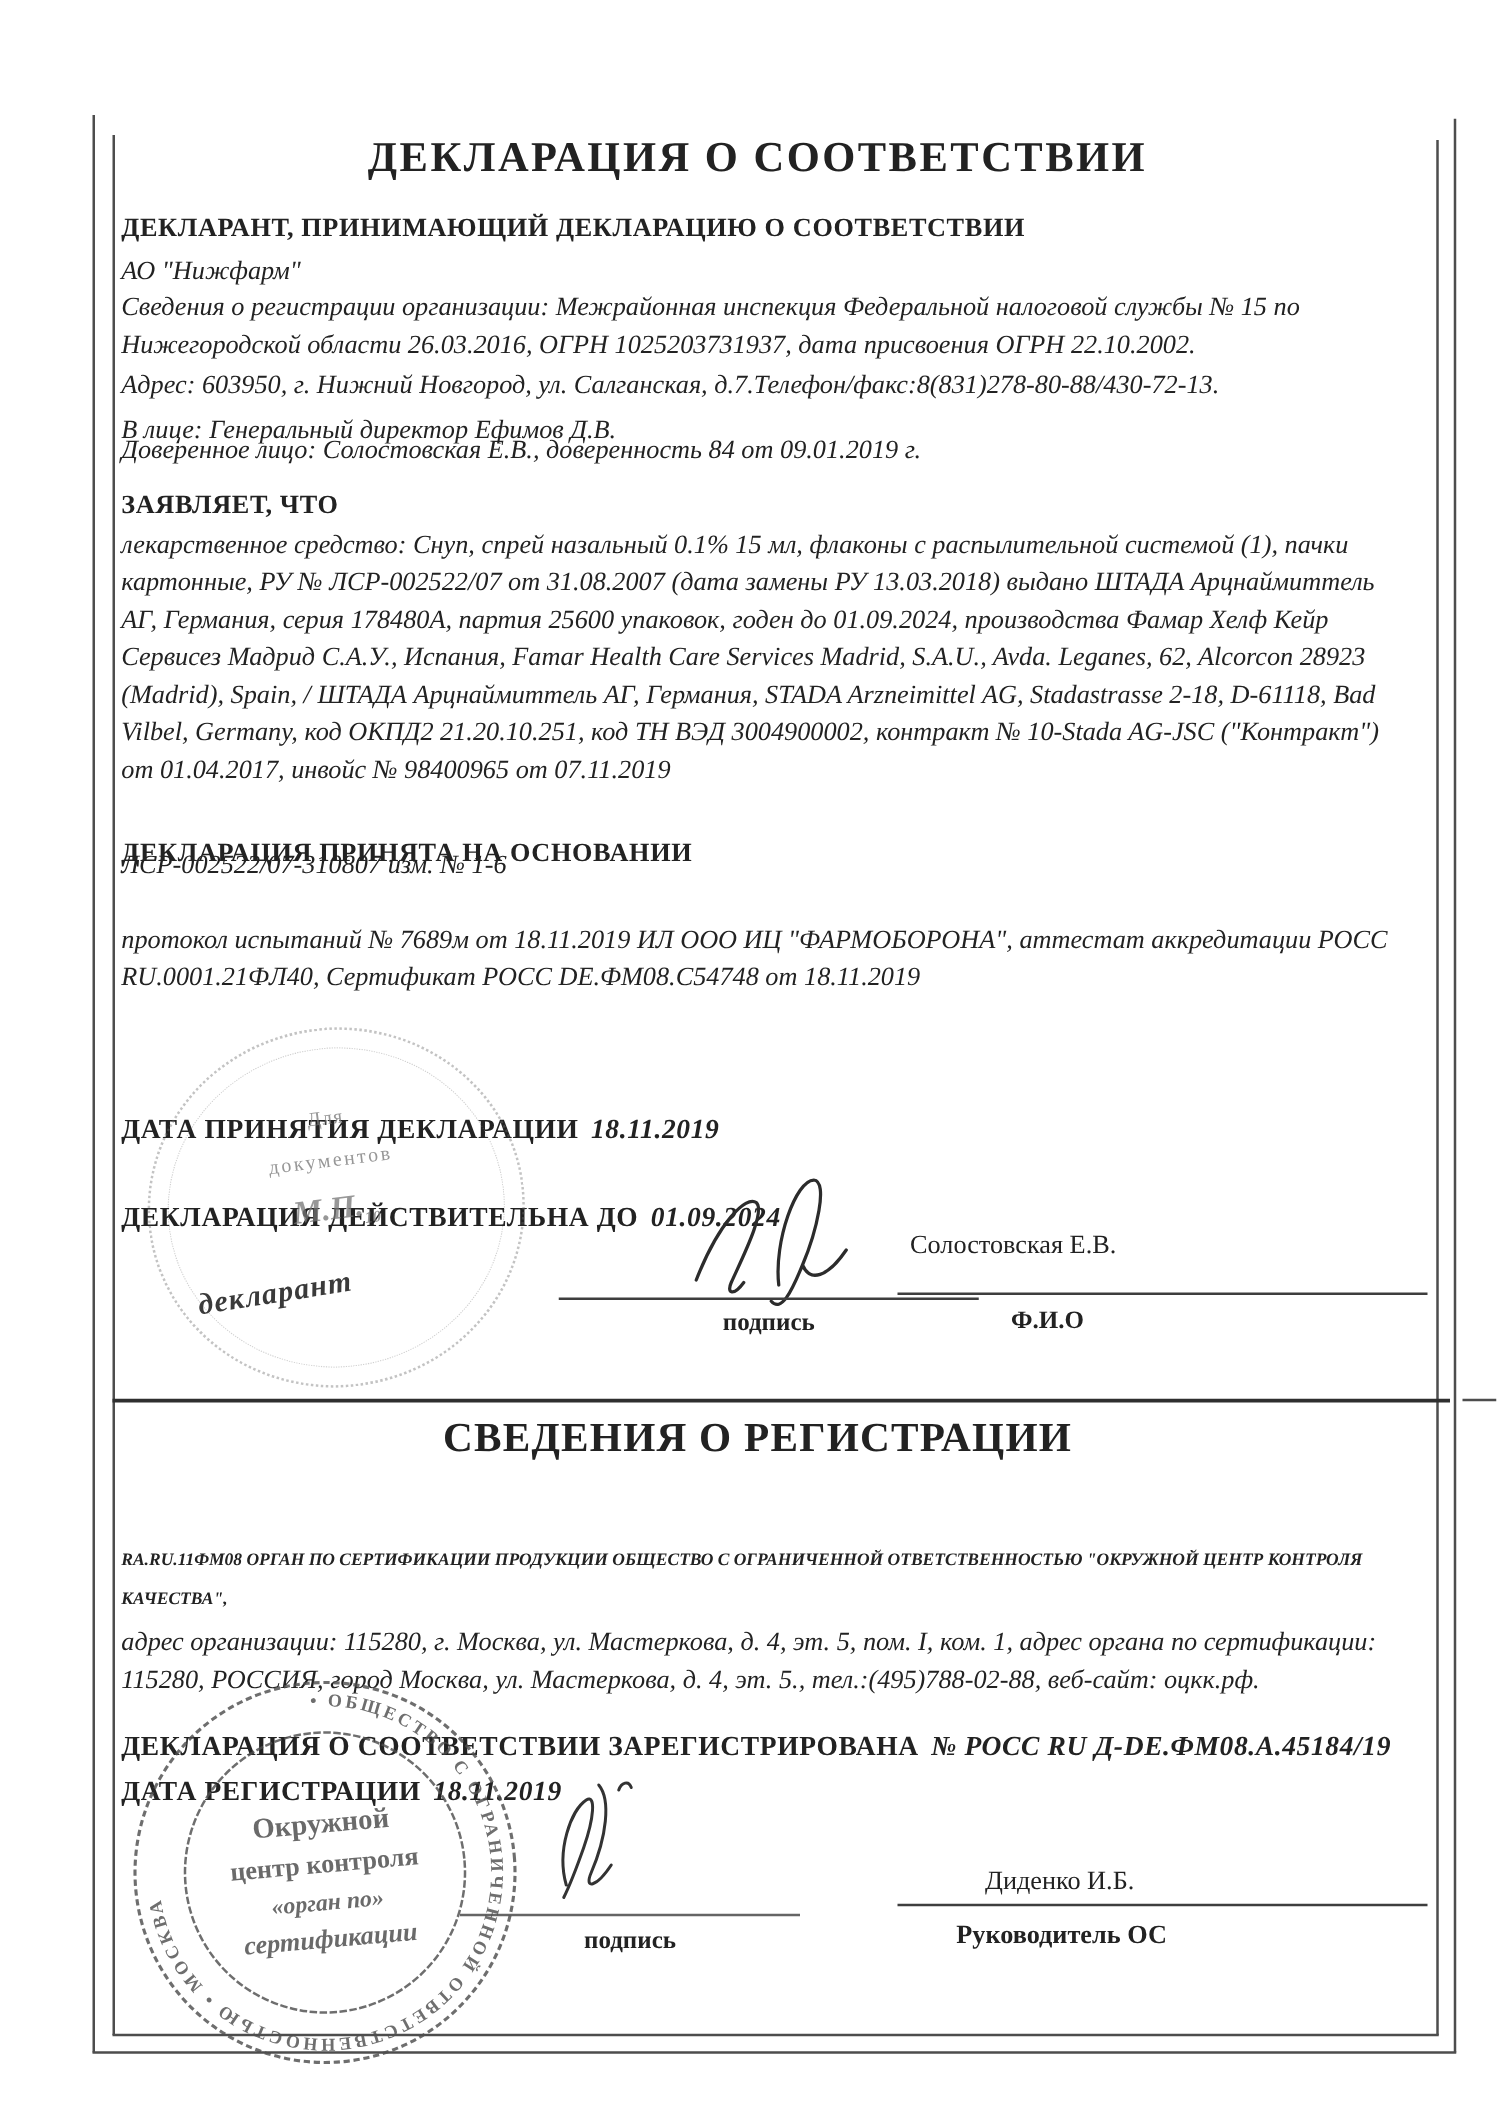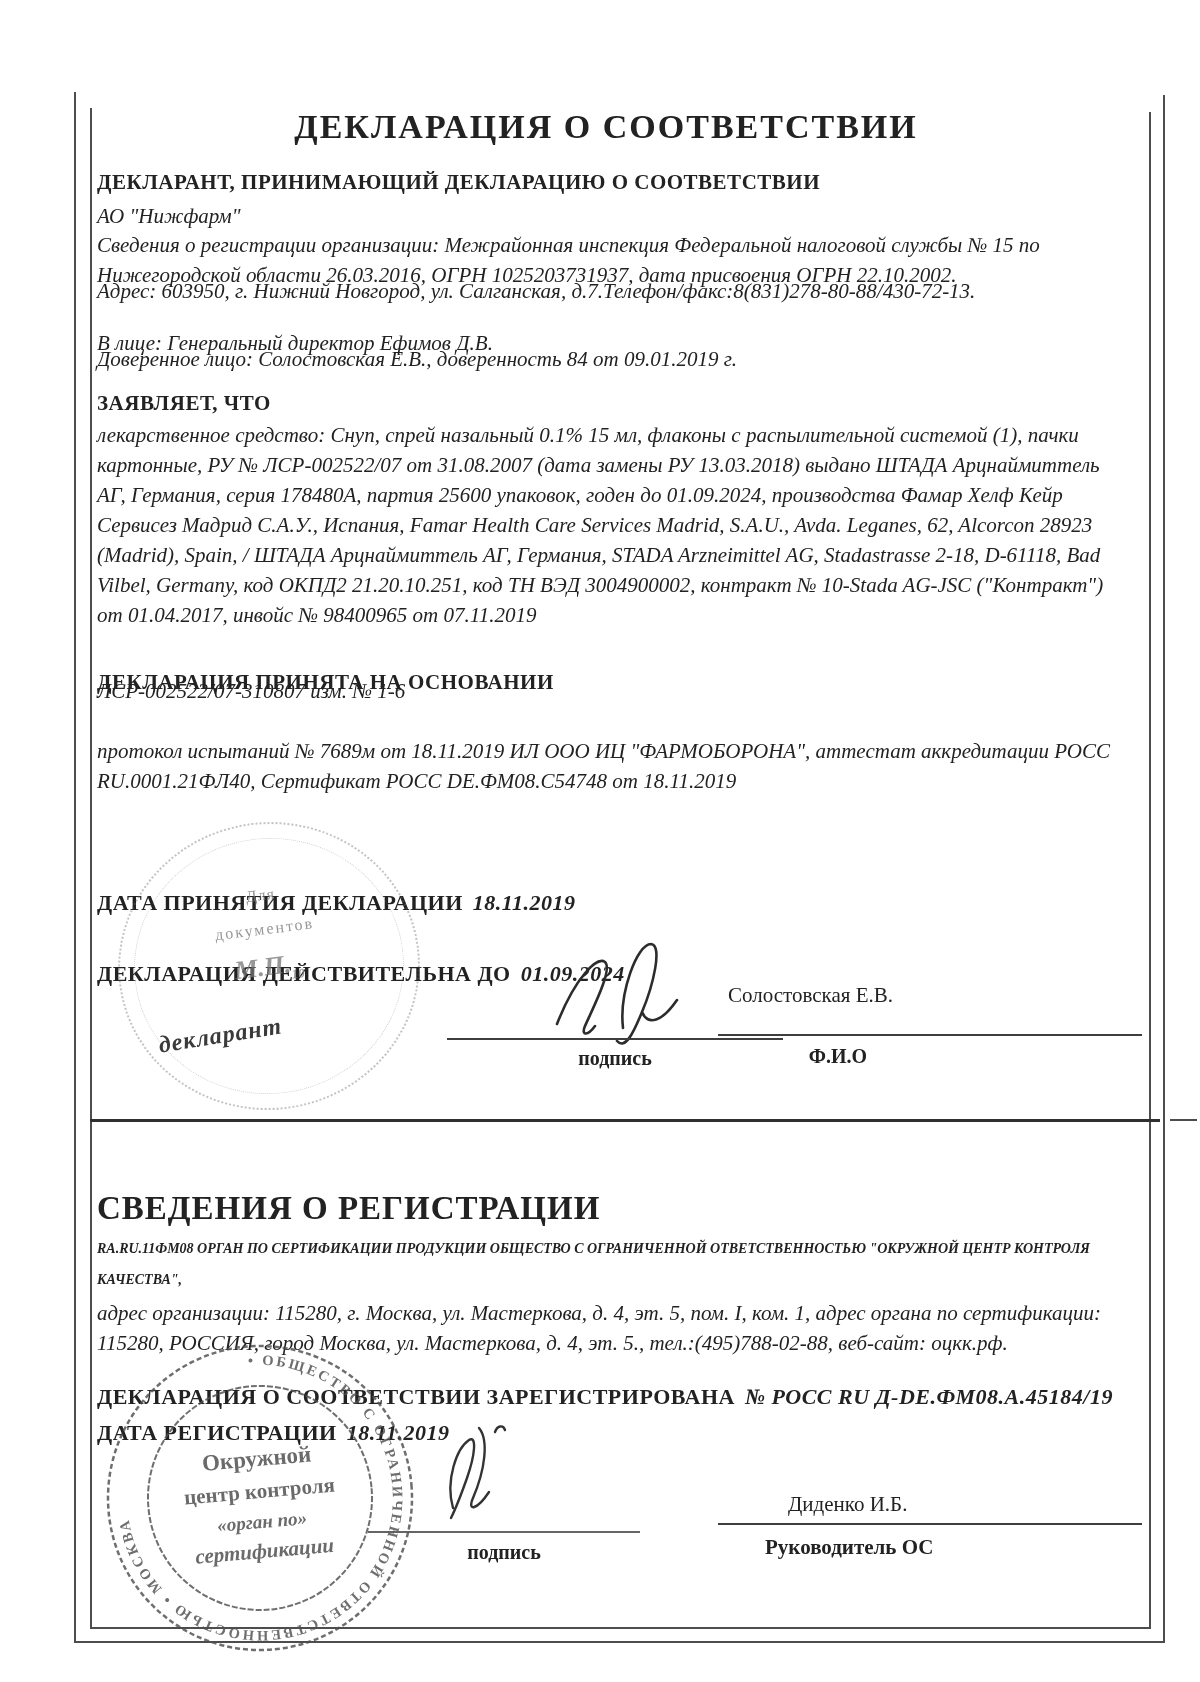--- a/index.html
+++ b/index.html
@@ -5,21 +5,21 @@
   html,body{margin:0;padding:0;background:#ffffff;}
   .page{position:relative;width:1200px;height:1682px;background:#fff;overflow:hidden;
         font-family:"Liberation Serif","DejaVu Serif",serif;color:var(--ink,#222);}
   .abs{position:absolute;}
   .vline{position:absolute;width:2px;background:#4d4d4d;}
   .hline{position:absolute;height:2px;background:#4d4d4d;}
   .rule{position:absolute;height:2px;background:#3e3e3e;}
   .rule.faded{opacity:.8;}
   .content{left:97px;width:1018px;}
   .doc-title{top:108px;text-align:center;font-size:34px;font-weight:bold;letter-spacing:2px;}
-  .sec-title{top:1190px;text-align:left;font-size:33px;font-weight:bold;letter-spacing:1px;}
+  .sec-title{top:1133px;text-align:center;font-size:33px;font-weight:bold;letter-spacing:1px;}
   .h-bold{font-size:21px;font-weight:bold;letter-spacing:.5px;}
   .ital{font-style:italic;font-size:21px;line-height:30px;}
   .bold-ital{font-style:italic;font-weight:bold;}
   .date-line{font-size:22px;font-weight:bold;letter-spacing:.5px;}
   .date-line .val{font-style:italic;margin-left:10px;font-weight:bold;}
   .sign-label{font-size:20px;font-weight:bold;text-align:center;}
   .fio-name{font-size:21px;}
   
   .stamp1{left:118px;top:822px;width:302px;height:288px;border:2px dotted rgba(110,110,110,.55);
           border-radius:50%;transform:rotate(-7deg);opacity:.75;
@@ -46,21 +46,21 @@
   <div class="hline" style="left:90px;top:1627px;width:1061px;"></div>
   <div class="hline" style="left:74px;top:1641px;width:1091px;"></div>
   <div class="hline" style="left:90px;top:1119px;width:1070px;height:3px;background:#2f2f2f;"></div>
   <div class="hline" style="left:1170px;top:1119px;width:27px;"></div>
 
   <div class="abs content h-bold" style="top:170px;">ДЕКЛАРАНТ, ПРИНИМАЮЩИЙ ДЕКЛАРАЦИЮ О СООТВЕТСТВИИ</div>
 
   <div class="abs content doc-title">ДЕКЛАРАЦИЯ О СООТВЕТСТВИИ</div>
   <div class="abs content ital" style="top:201px;">АО "Нижфарм"</div>
   <div class="abs content ital" style="top:230px;">Сведения о регистрации организации: Межрайонная инспекция Федеральной налоговой службы № 15 по Нижегородской области 26.03.2016, ОГРН 1025203731937, дата присвоения ОГРН 22.10.2002.</div>
-  <div class="abs content ital" style="top:276px;">Адрес: 603950, г. Нижний Новгород, ул. Салганская, д.7.Телефон/факс:8(831)278-80-88/430-72-13.</div>
+  <div class="abs content ital" style="top:292px;">Адрес: 603950, г. Нижний Новгород, ул. Салганская, д.7.Телефон/факс:8(831)278-80-88/430-72-13.</div>
   <div class="abs content ital" style="top:316px;margin-top:12px;">В лице: Генеральный директор Ефимов Д.В.</div>
   <div class="abs content ital" style="top:344px;">Доверенное лицо: Солостовская Е.В., доверенность 84 от 09.01.2019 г.</div>
 
   <div class="abs content h-bold" style="top:391px;">ЗАЯВЛЯЕТ, ЧТО</div>
   <div class="abs content ital" style="top:420px;">лекарственное средство: Снуп, спрей назальный 0.1% 15 мл, флаконы с распылительной системой (1), пачки картонные, РУ № ЛСР-002522/07 от 31.08.2007 (дата замены РУ 13.03.2018) выдано ШТАДА Арцнаймиттель АГ, Германия, серия 178480А, партия 25600 упаковок, годен до 01.09.2024, производства Фамар Хелф Кейр Сервисез Мадрид С.А.У., Испания, Famar Health Care Services Madrid, S.A.U., Avda. Leganes, 62, Alcorcon 28923 (Madrid), Spain, / ШТАДА Арцнаймиттель АГ, Германия, STADA Arzneimittel AG, Stadastrasse 2-18, D-61118, Bad Vilbel, Germany, код ОКПД2 21.20.10.251, код ТН ВЭД 3004900002, контракт № 10-Stada AG-JSC ("Контракт") от 01.04.2017, инвойс № 98400965 от 07.11.2019</div>
 
   <div class="abs content ital" style="top:676px;">ЛСР-002522/07-310807 изм. № 1-6</div>
 
   <div class="abs content h-bold" style="top:670px;">ДЕКЛАРАЦИЯ ПРИНЯТА НА ОСНОВАНИИ</div>
   <div class="abs content ital" style="top:736px;">протокол испытаний № 7689м от 18.11.2019 ИЛ ООО ИЦ "ФАРМОБОРОНА", аттестат аккредитации РОСС RU.0001.21ФЛ40, Сертификат РОСС DE.ФМ08.С54748 от 18.11.2019</div>

